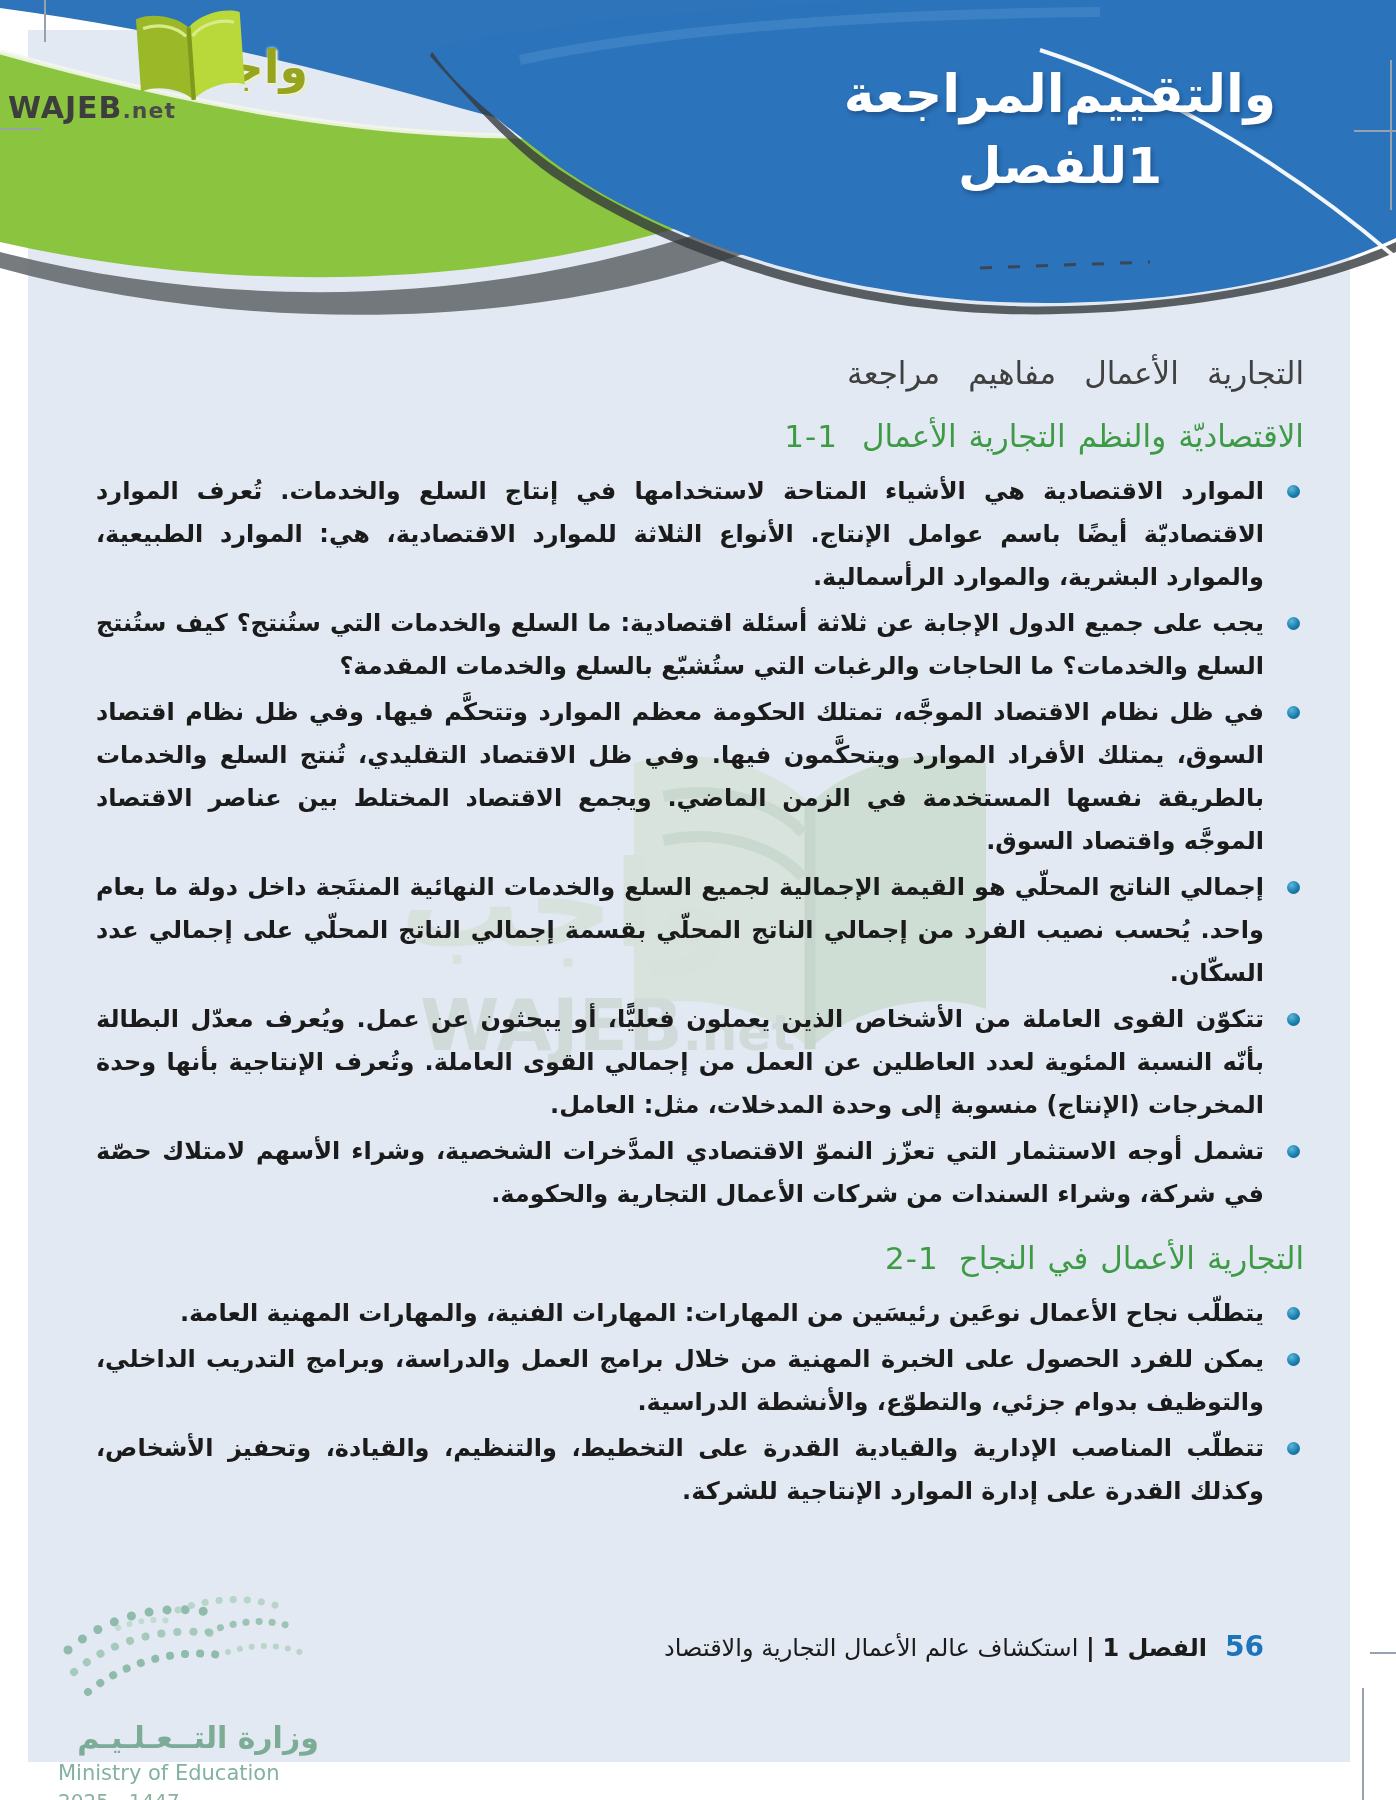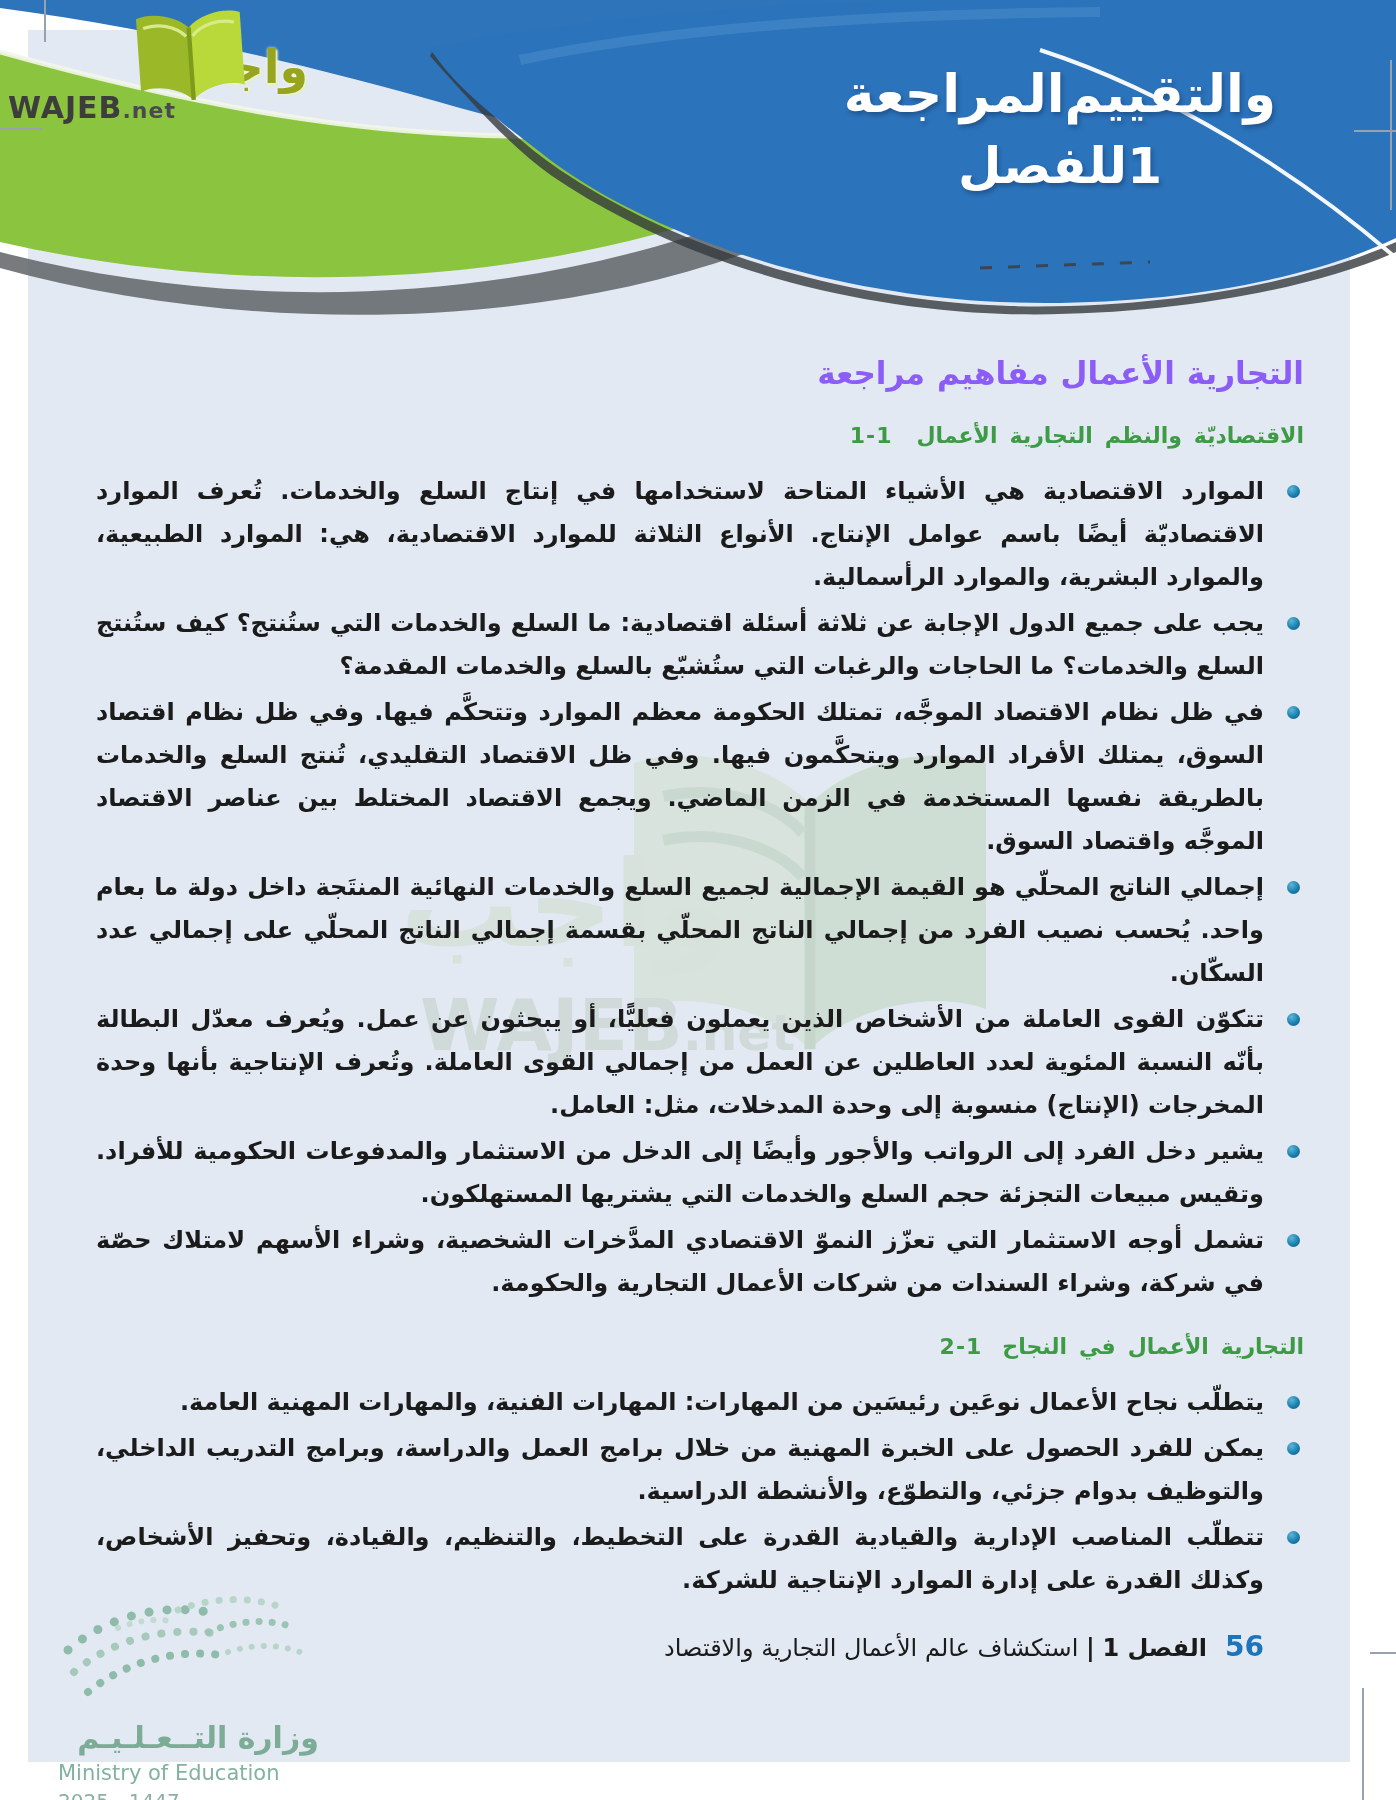--- a/index.html
+++ b/index.html
@@ -20,24 +20,24 @@
   
   .wajeb-logo{position:absolute;left:8px;top:40px;z-index:6;width:300px;}
   .wajeb-ar{font-size:46px;font-weight:800;color:#96a51d;text-shadow:0 0 3px #fff,2px 2px 2px #e6eebf;direction:rtl;}
   .wajeb-net{font-size:30px;font-weight:800;color:#3d3d3d;letter-spacing:1px;margin-top:-4px;}
   .wajeb-net .net{font-size:22px;color:#4a4a4a;}
   .wajeb-book{position:absolute;left:118px;top:-34px;}
   
   .mark{position:absolute;background:#97a2b0;z-index:7;}
   
   .content{position:absolute;left:96px;top:330px;width:1208px;z-index:3;direction:rtl;}
-  .subtitle{margin:22px 0 0 0;display:flex;direction:ltr;justify-content:flex-end;gap:12px;
-    color:#8b5cf6;font-size:31px;font-weight:700;line-height:42px;}
+  .subtitle{margin:22px 0 0 0;display:flex;direction:ltr;justify-content:flex-end;gap:28px;
+    color:#404040;font-size:31px;font-weight:400;line-height:42px;}
   .sec-heading{margin:20px 0 0 0;display:flex;direction:ltr;justify-content:flex-end;gap:12px;
-    color:#3d9b45;font-size:22px;font-weight:700;line-height:44px;}
+    color:#3d9b45;font-size:31px;font-weight:400;line-height:44px;}
   .sec-heading .hnum{letter-spacing:1px;}
   ul.bullets{list-style:none;margin:12px 0 0 0;padding:0 40px 0 0;direction:rtl;}
   ul.bullets li{
     position:relative;font-size:24px;font-weight:700;color:#1b1b1b;
     line-height:43px;text-align:justify;margin:0 0 3px 0;
   }
   ul.bullets li .dot{
     position:absolute;right:-36px;top:15px;width:13px;height:13px;border-radius:50%;
     background:radial-gradient(circle at 35% 30%,#5db7d8 0%,#1a7fae 55%,#0d587f 100%);
   }
@@ -148,21 +148,20 @@
       <li><span class="dot"></span><span>الموارد الاقتصادية هي الأشياء المتاحة لاستخدامها في إنتاج السلع والخدمات. تُعرف الموارد الاقتصاديّة أيضًا باسم عوامل الإنتاج. الأنواع الثلاثة للموارد الاقتصادية، هي: الموارد الطبيعية، والموارد البشرية، والموارد الرأسمالية.</span></li>
 
       <li><span class="dot"></span><span>يجب على جميع الدول الإجابة عن ثلاثة أسئلة اقتصادية: ما السلع والخدمات التي ستُنتج؟ كيف ستُنتج السلع والخدمات؟ ما الحاجات والرغبات التي ستُشبّع بالسلع والخدمات المقدمة؟</span></li>
 
       <li><span class="dot"></span><span>في ظل نظام الاقتصاد الموجَّه، تمتلك الحكومة معظم الموارد وتتحكَّم فيها. وفي ظل نظام اقتصاد السوق، يمتلك الأفراد الموارد ويتحكَّمون فيها. وفي ظل الاقتصاد التقليدي، تُنتج السلع والخدمات بالطريقة نفسها المستخدمة في الزمن الماضي. ويجمع الاقتصاد المختلط بين عناصر الاقتصاد الموجَّه واقتصاد السوق.</span></li>
 
       <li><span class="dot"></span><span>إجمالي الناتج المحلّي هو القيمة الإجمالية لجميع السلع والخدمات النهائية المنتَجة داخل دولة ما بعام واحد. يُحسب نصيب الفرد من إجمالي الناتج المحلّي بقسمة إجمالي الناتج المحلّي على إجمالي عدد السكّان.</span></li>
 
       <li><span class="dot"></span><span>تتكوّن القوى العاملة من الأشخاص الذين يعملون فعليًّا، أو يبحثون عن عمل. ويُعرف معدّل البطالة بأنّه النسبة المئوية لعدد العاطلين عن العمل من إجمالي القوى العاملة. وتُعرف الإنتاجية بأنها وحدة المخرجات (الإنتاج) منسوبة إلى وحدة المدخلات، مثل: العامل.</span></li>
 
-      <li><span class="dot"></span><span>يشير دخل الفرد إلى الرواتب والأجور وأيضًا إلى الدخل من الاستثمار والمدفوعات الحكومية للأفراد. وتقيس مبيعات التجزئة حجم السلع والخدمات التي يشتريها المستهلكون.</span></li>
 
       <li><span class="dot"></span><span>تشمل أوجه الاستثمار التي تعزّز النموّ الاقتصادي المدَّخرات الشخصية، وشراء الأسهم لامتلاك حصّة في شركة، وشراء السندات من شركات الأعمال التجارية والحكومة.</span></li>
     </ul>
 
   <h3 class="sec-heading">
     <span class="hnum">2-1</span>
     <span class="hwords" style="display: inline-flex; direction: ltr;">
         <span dir="rtl" style="margin-left: 8px;">النجاح</span>
         <span dir="rtl" style="margin-left: 12px;">في</span>
         <span dir="rtl" style="margin-left: 12px;">الأعمال</span>

